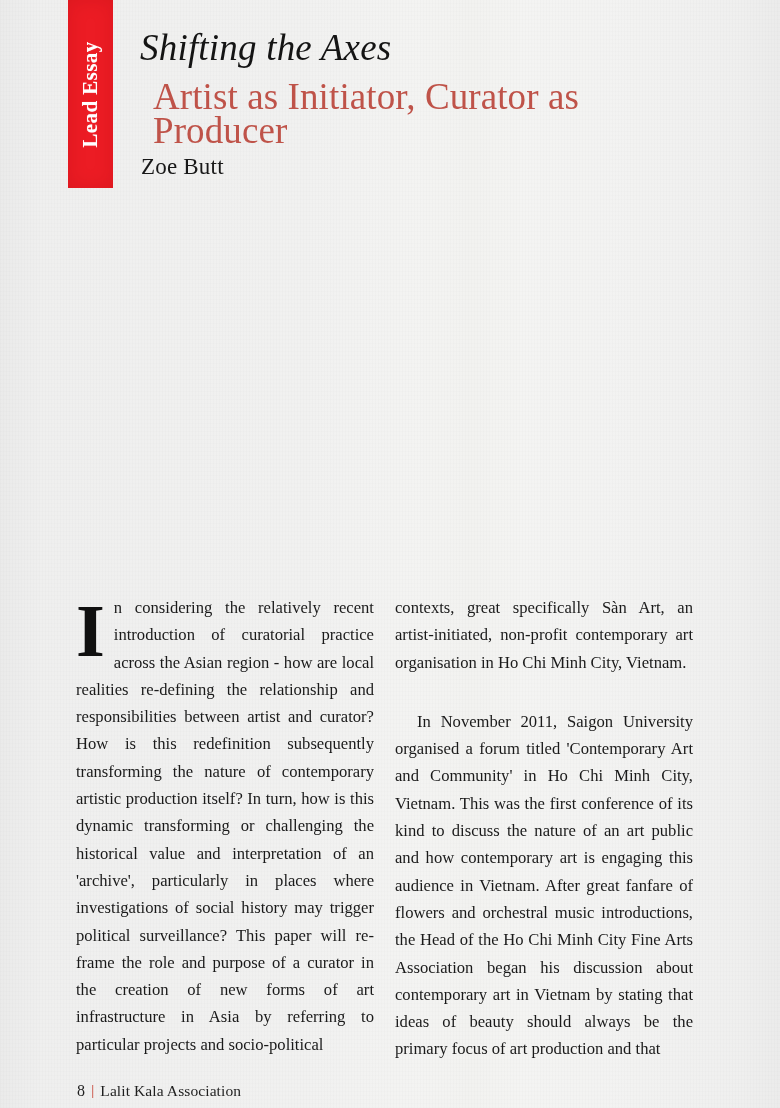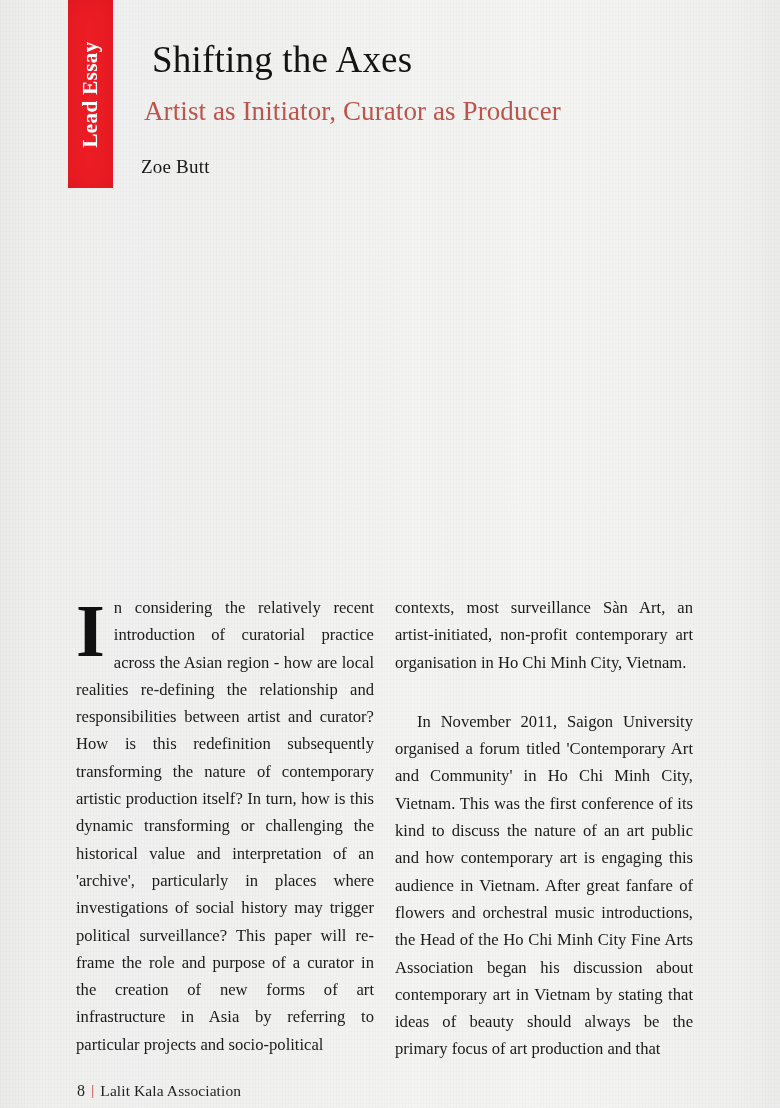--- a/index.html
+++ b/index.html
@@ -68,38 +68,39 @@
     left: 140px;
     top: 26px;
     width: 580px;
   }
   #essay-title {
     font-family: "Liberation Serif", serif;
     font-size: 37px;
     line-height: 44px;
     font-weight: normal;
     color: #141414;
-    margin: 12px;
+    margin: 0;
     letter-spacing: 0.2px;
+    font-style: italic;
   }
   #essay-subtitle {
     font-family: "Liberation Serif", serif;
-    font-size: 27px;
+    font-size: 37px;
     line-height: 34px;
     font-weight: normal;
     color: #bf5349;
-    margin: 10px 0 0 4px;
+    margin: 10px 0 0 13px;
     letter-spacing: 0.1px;
   }
   #essay-author {
     position: absolute;
     left: 141px;
     top: 152px;
     font-family: "Liberation Serif", serif;
-    font-size: 19px;
+    font-size: 23px;
     line-height: 30px;
     color: #181818;
     letter-spacing: 0.2px;
   }
 
   
   #columns {
     position: absolute;
     left: 76px;
     top: 594px;
@@ -174,21 +175,21 @@
     <h2 id="essay-subtitle">Artist as Initiator, Curator as Producer</h2>
   </div>
 
   <div id="essay-author">Zoe Butt</div>
 
   <div id="columns">
     <div class="column">
       <p><span id="dropcap">I</span><span>n considering the relatively recent introduction of curatorial practice across the Asian region - how are local realities re-defining the relationship and responsibilities between artist and curator? How is this redefinition subsequently transforming the nature of contemporary artistic production itself? In turn, how is this dynamic transforming or challenging the historical value and interpretation of an 'archive', particularly in places where investigations of social history may trigger political surveillance? This paper will re-frame the role and purpose of a curator in the creation of new forms of art infrastructure in Asia by referring to particular projects and socio-political</span></p>
     </div>
     <div class="column">
-      <p>contexts, most surveillance Sàn Art, an artist-initiated, non-profit contemporary art organisation in Ho Chi Minh City, Vietnam.</p>
+      <p>contexts, great specifically Sàn Art, an artist-initiated, non-profit contemporary art organisation in Ho Chi Minh City, Vietnam.</p>
       <p>In November 2011, Saigon University organised a forum titled 'Contemporary Art and Community' in Ho Chi Minh City, Vietnam. This was the first conference of its kind to discuss the nature of an art public and how contemporary art is engaging this audience in Vietnam. After great fanfare of flowers and orchestral music introductions, the Head of the Ho Chi Minh City Fine Arts Association began his discussion about contemporary art in Vietnam by stating that ideas of beauty should always be the primary focus of art production and that</p>
     </div>
   </div>
 
   <div id="footer">
     <span class="pagenum">8</span>
     <span class="sep">|</span>
     <span class="pubname">Lalit Kala Association</span>
   </div>
 

